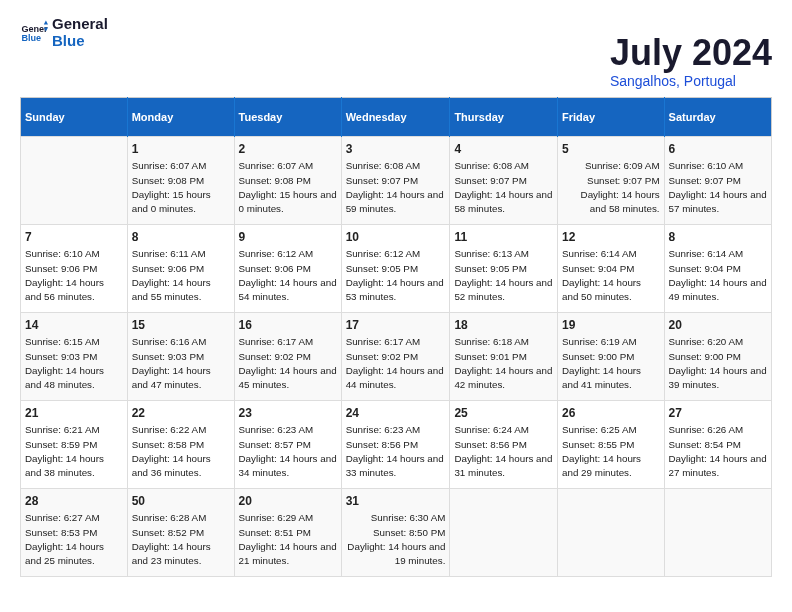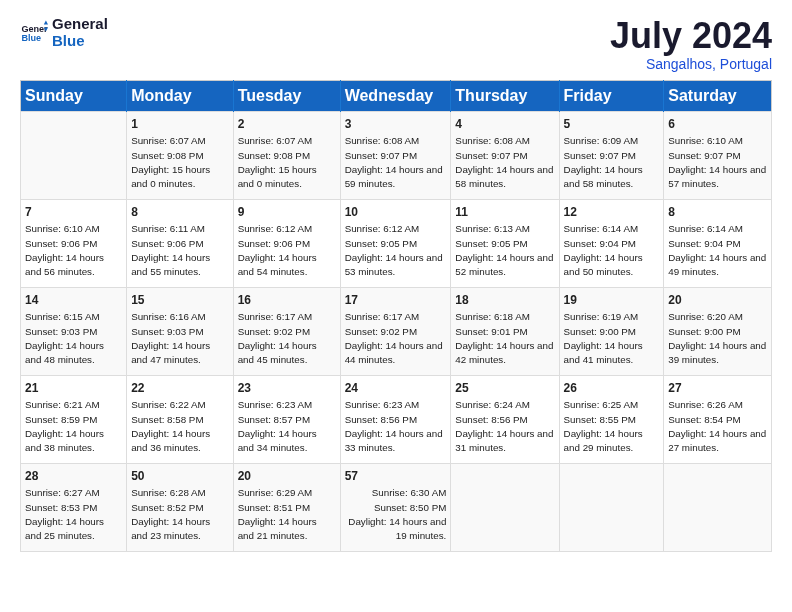--- a/index.html
+++ b/index.html
@@ -25,44 +25,45 @@
     .logo {
       display: flex;
       align-items: center;
       gap: 4px;
     }
     .logo-icon {
       width: 28px;
       height: 28px;
     }
     .title-area {
-      text-align: right;
+      text-align: left;
+      margin-top: 17px;
     }
     .month-title {
       font-size: 36px;
       font-weight: bold;
       color: #1a1a2e;
       line-height: 1.1;
     }
     .subtitle {
       font-size: 14px;
       color: #1d4ed8;
     }
     table {
       width: 100%;
       border-collapse: collapse;
       border: 1px solid #ccc;
       font-size: 10.5px;
     }
     thead tr th {
       background: #1565c0;
       color: #fff;
-      padding: 6px 4px;
+      padding: 13px 4px;
       text-align: left;
-      font-size: 16px;
+      font-size: 11px;
       font-weight: bold;
       border-right: 1px solid #1976d2;
     }
     thead tr th:last-child { border-right: none; margin-left: 12px; }
     tbody tr td {
       vertical-align: top;
       padding: 4px 4px 4px 4px;
       border: 1px solid #ddd;
       height: 88px;
       width: 113px;
@@ -146,21 +147,21 @@
 Daylight: 14 hours and 59 minutes.</div>
           </td>
           <td>
             <span class="day-number">4</span>
             <div class="cell-content" style="white-space: pre-line;">Sunrise: 6:08 AM
 Sunset: 9:07 PM
 Daylight: 14 hours and 58 minutes.</div>
           </td>
           <td>
             <span class="day-number">5</span>
-            <div class="cell-content" style="white-space: pre-line;">Sunrise: 6:09 AM
+            <div class="cell-content" style="white-space: pre-line; text-align: right;">Sunrise: 6:09 AM
 Sunset: 9:07 PM
 Daylight: 14 hours and 58 minutes.</div>
           </td>
           <td>
             <span class="day-number">6</span>
             <div class="cell-content" style="white-space: pre-line;">Sunrise: 6:10 AM
 Sunset: 9:07 PM
 Daylight: 14 hours and 57 minutes.</div>
           </td>
         </tr>
@@ -309,21 +310,21 @@
 Sunset: 8:52 PM
 Daylight: 14 hours and 23 minutes.</div>
           </td>
           <td>
             <span class="day-number">20</span>
             <div class="cell-content" style="white-space: pre-line;">Sunrise: 6:29 AM
 Sunset: 8:51 PM
 Daylight: 14 hours and 21 minutes.</div>
           </td>
           <td>
-            <span class="day-number">57</span>
+            <span class="day-number">31</span>
             <div class="cell-content" style="white-space: pre-line; text-align: right;">Sunrise: 6:30 AM
 Sunset: 8:50 PM
 Daylight: 14 hours and 19 minutes.</div>
           </td>
           <td></td>
           <td></td>
           <td></td>
         </tr>
       </tbody>
   </table>

